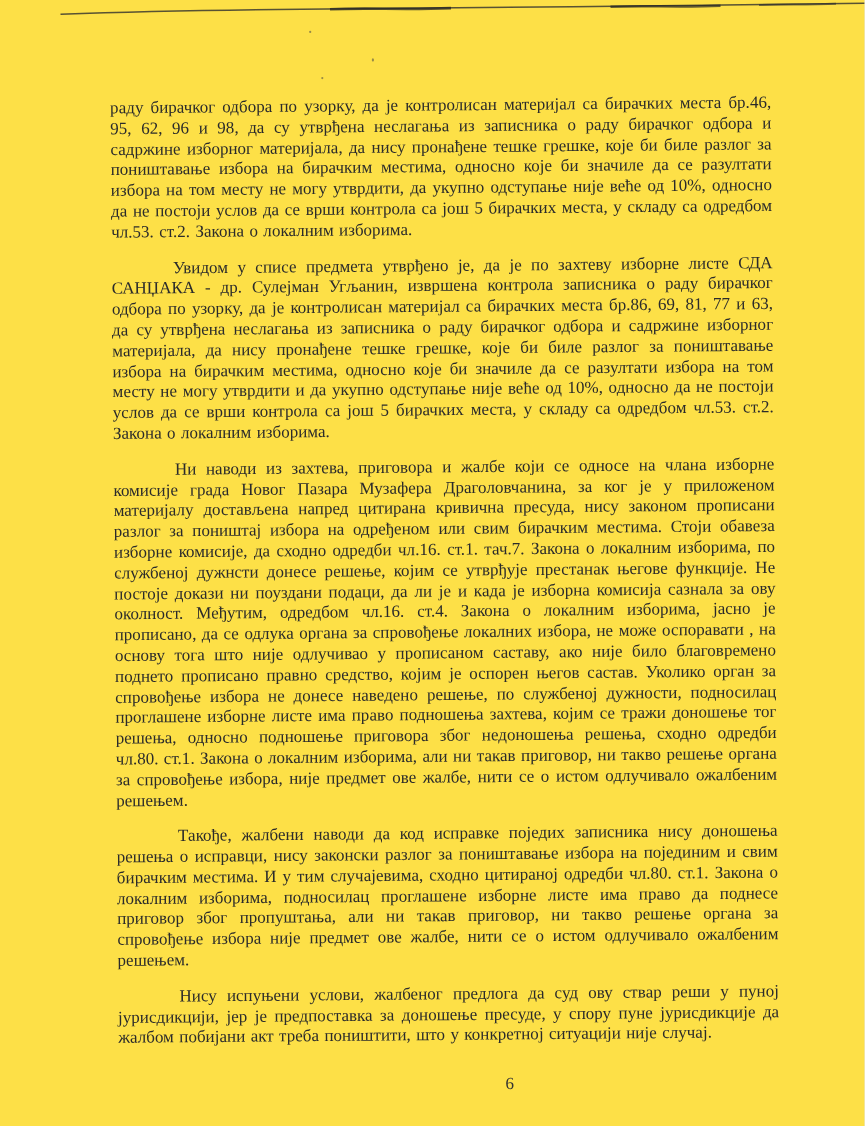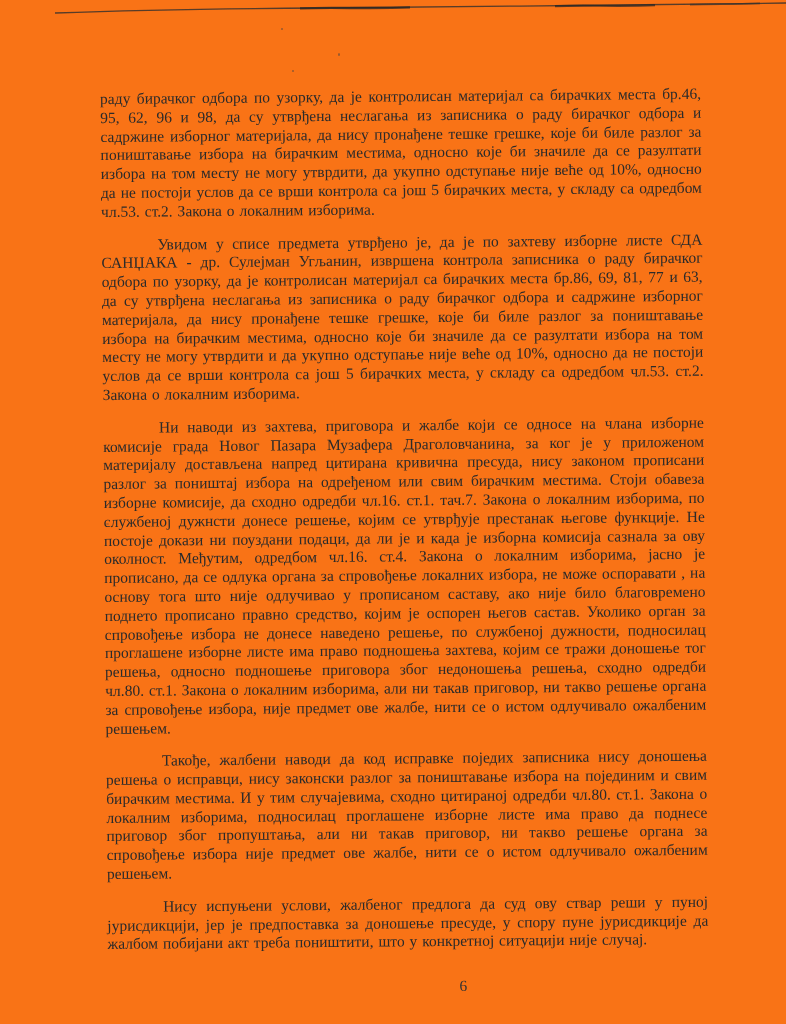--- a/index.html
+++ b/index.html
@@ -5,21 +5,21 @@
   html, body {
     margin: 0;
     padding: 0;
     background: #e8e8e6;
   }
   .page {
     position: relative;
     width: 786px;
     height: 1024px;
     margin: 0 auto;
-    background: #f97316;
+    background: #fde047;
     overflow: hidden;
     font-family: "Liberation Serif", "DejaVu Serif", serif;
     color: #2b2b2b;
   }
   .scan-top {
     position: absolute;
     top: 0;
     left: 0;
     width: 786px;
     height: 24px;

